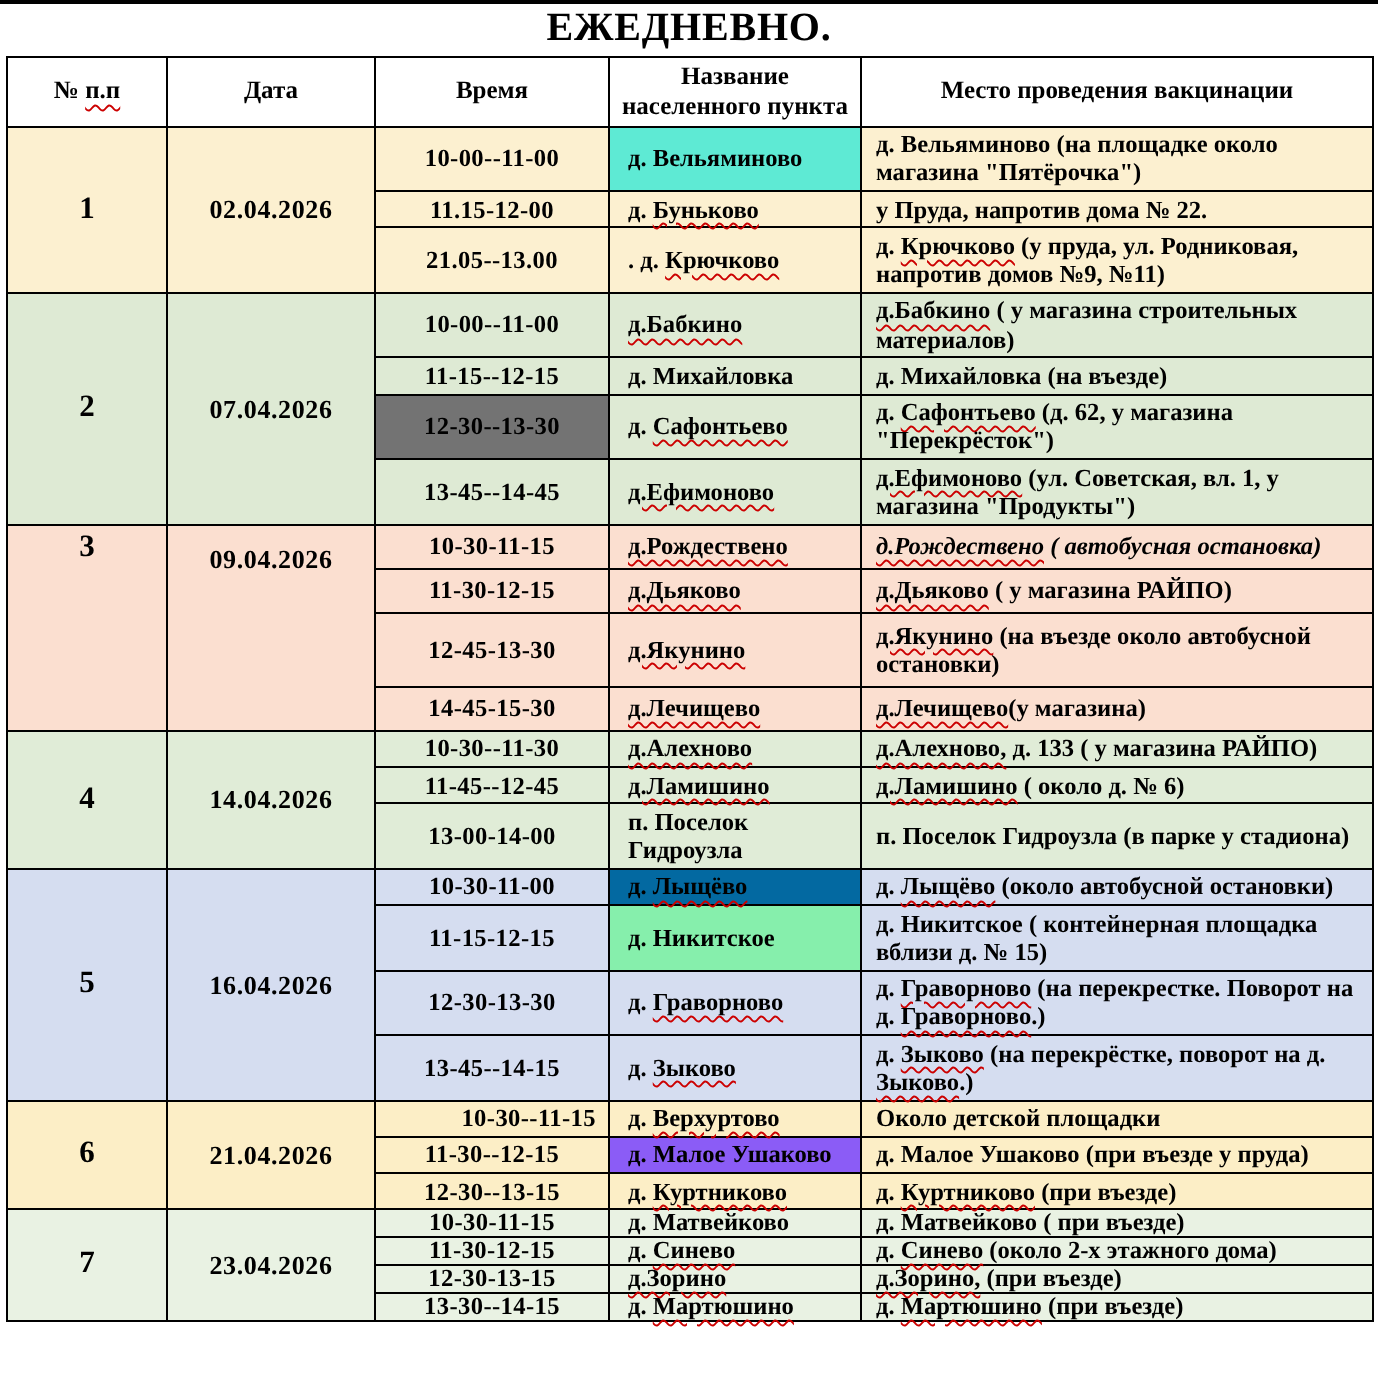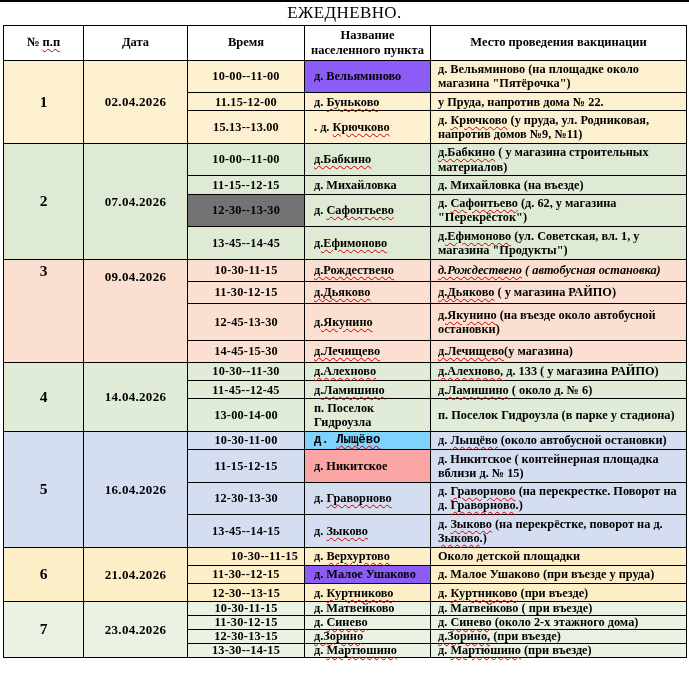--- a/index.html
+++ b/index.html
@@ -6,22 +6,22 @@
   html, body { margin: 0; padding: 0; }
   body {
     width: 689px; height: 694px;
     background: #ffffff;
     color: #000;
     font-family: "Liberation Serif", "DejaVu Serif", serif;
     overflow: hidden;
   }
   .top-rule { width: 689px; height: 2px; background: #000; }
   .title {
-    text-align: center; font-weight: normal;
-    font-size: 17px; letter-spacing: 0.4px;
+    text-align: center; font-weight: bold;
+    font-size: 20px; letter-spacing: 0.4px;
     padding: 1px 0 2px 0;
   }
   table.sched {
     border-collapse: collapse;
     margin-left: 3px;
     width: 683px;
     table-layout: fixed;
   }
   .sched th, .sched td {
     border: 1.5px solid #000;
@@ -79,30 +79,30 @@
       <th>Время</th>
       <th>Название населенного пункта</th>
       <th>Место проведения вакцинации</th>
     </tr>
   </thead>
   <tbody>
       <tr class="g0">
         <td class="c-num" rowspan="3" style="background: rgb(252, 240, 208);">1</td>
         <td class="c-date" rowspan="3" style="background: rgb(252, 240, 208);">02.04.2026</td>
         <td class="c-time" style="background: rgb(252, 240, 208);">10-00--11-00</td>
-        <td class="c-village" style="background: #8b5cf6; margin-top: 28px;"><span>д. Вельяминово</span></td>
+        <td class="c-village" style="background: #5eead4; margin-top: 28px;"><span>д. Вельяминово</span></td>
         <td class="c-place" style="background: rgb(252, 240, 208);"><span>д. Вельяминово (на площадке около магазина "Пятёрочка")</span></td>
       </tr>
       <tr class="g0">
         <td class="c-time" style="background: rgb(252, 240, 208);">11.15-12-00</td>
         <td class="c-village" style="background: rgb(252, 240, 208);"><span>д. </span><span class="wavy">Буньково</span></td>
         <td class="c-place" style="background: rgb(252, 240, 208);"><span>у Пруда, напротив дома № 22.</span></td>
       </tr>
       <tr class="g0">
-        <td class="c-time" style="background: rgb(252, 240, 208);">15.13--13.00</td>
+        <td class="c-time" style="background: rgb(252, 240, 208);">21.05--13.00</td>
         <td class="c-village" style="background: rgb(252, 240, 208);"><span>. д. </span><span class="wavy">Крючково</span></td>
         <td class="c-place" style="background: rgb(252, 240, 208);"><span>д. </span><span class="wavy">Крючково</span><span> (у пруда, ул. Родниковая, напротив домов №9, №11)</span></td>
       </tr>
       <tr class="g1">
         <td class="c-num" rowspan="4" style="background: rgb(222, 234, 212);">2</td>
         <td class="c-date" rowspan="4" style="background: rgb(222, 234, 212);">07.04.2026</td>
         <td class="c-time" style="background: rgb(222, 234, 212);">10-00--11-00</td>
         <td class="c-village" style="background: rgb(222, 234, 212);"><span class="wavy">д.Бабкино</span></td>
         <td class="c-place" style="background: rgb(222, 234, 212);"><span class="wavy">д.Бабкино</span><span> ( у магазина строительных материалов)</span></td>
       </tr>
@@ -157,26 +157,26 @@
       </tr>
       <tr class="g3">
         <td class="c-time" style="background: rgb(224, 236, 215);">13-00-14-00</td>
         <td class="c-village" style="background: rgb(224, 236, 215);"><span>п. Поселок Гидроузла</span></td>
         <td class="c-place" style="background: rgb(224, 236, 215);"><span>п. Поселок Гидроузла (в парке у стадиона)</span></td>
       </tr>
       <tr class="g4">
         <td class="c-num" rowspan="4" style="background: rgb(213, 221, 240);">5</td>
         <td class="c-date" rowspan="4" style="background: rgb(213, 221, 240);">16.04.2026</td>
         <td class="c-time" style="background: rgb(213, 221, 240);">10-30-11-00</td>
-        <td class="c-village" style="background: #7dd3fc; font-family: Liberation Mono, monospace;"><span>д. </span><span class="wavy">Лыщёво</span></td>
+        <td class="c-village" style="background: #0369a1;"><span>д. </span><span class="wavy">Лыщёво</span></td>
         <td class="c-place" style="background: rgb(213, 221, 240);"><span>д. </span><span class="wavy">Лыщёво</span><span> (около автобусной остановки)</span></td>
       </tr>
       <tr class="g4">
         <td class="c-time" style="background: rgb(213, 221, 240);">11-15-12-15</td>
-        <td class="c-village" style="background: #fca5a5;"><span>д. Никитское</span></td>
+        <td class="c-village" style="background: #86efac;"><span>д. Никитское</span></td>
         <td class="c-place" style="background: rgb(213, 221, 240);"><span>д. Никитское ( контейнерная площадка вблизи д. № 15)</span></td>
       </tr>
       <tr class="g4">
         <td class="c-time" style="background: rgb(213, 221, 240);">12-30-13-30</td>
         <td class="c-village" style="background: rgb(213, 221, 240); margin-top: 32px;"><span>д. </span><span class="wavy">Граворново</span></td>
         <td class="c-place" style="background: rgb(213, 221, 240);"><span>д. </span><span class="wavy">Граворново</span><span> (на перекрестке. Поворот на д. </span><span class="wavy">Граворново</span><span>.)</span></td>
       </tr>
       <tr class="g4">
         <td class="c-time" style="background: rgb(213, 221, 240);">13-45--14-15</td>
         <td class="c-village" style="background: rgb(213, 221, 240);"><span>д. </span><span class="wavy">Зыково</span></td>

